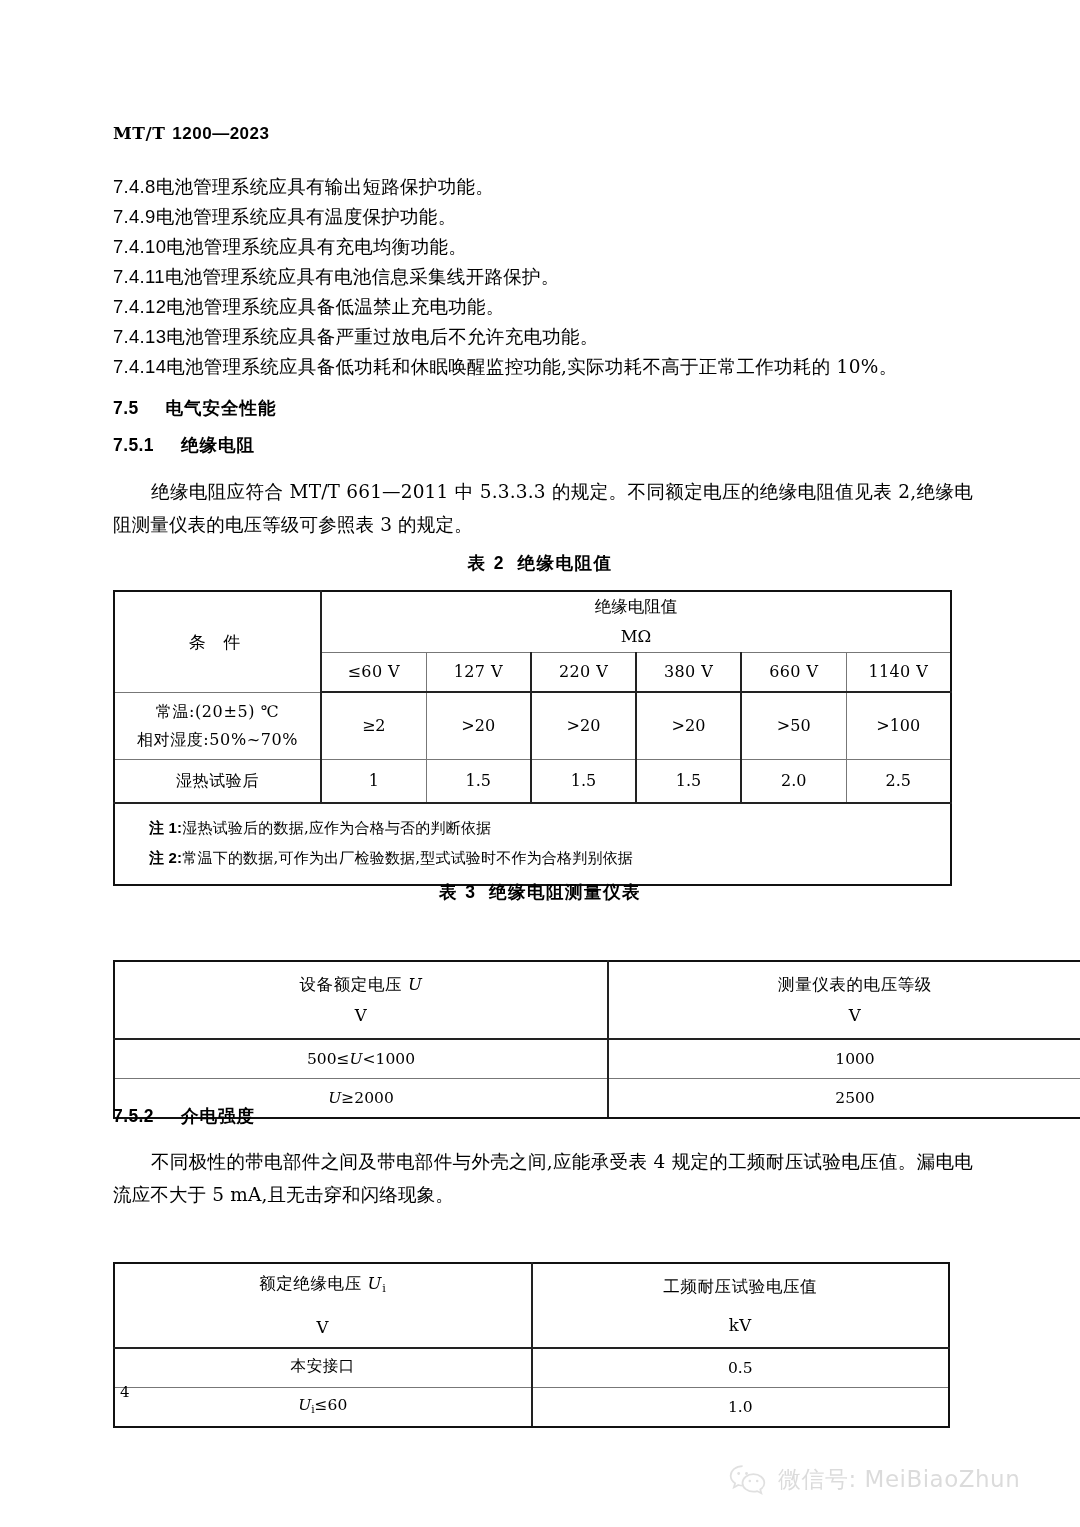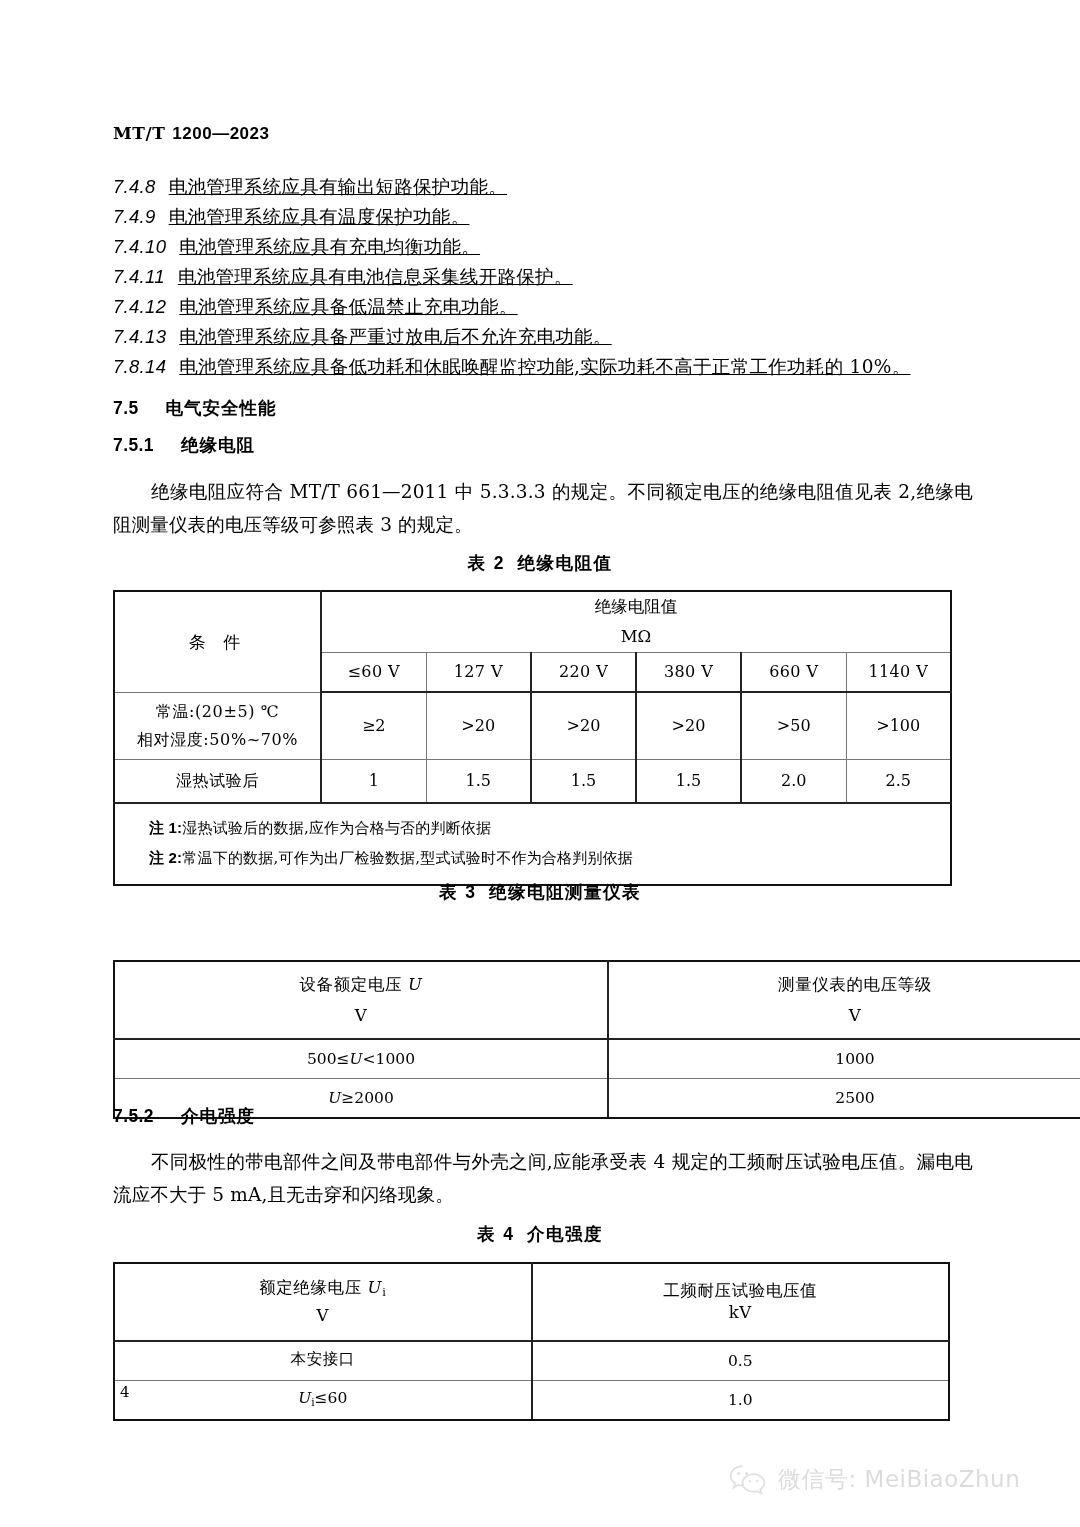--- a/index.html
+++ b/index.html
@@ -51,26 +51,23 @@
   }
   .clause {
     display: block;
     font-size: 18.5px;
     line-height: 30px;
     white-space: nowrap;
   }
   .clause .num {
     font-family: "Liberation Sans", sans-serif;
     letter-spacing: 0.3px;
-    font-style: italic;
   }
   .clause .txt {
-    margin-left: 13px;
     letter-spacing: 0.3px;
-    text-decoration: underline;
   }
 
   
   .heading {
     position: absolute;
     font-family: "Liberation Sans", sans-serif;
     font-weight: bold;
     font-size: 17.5px;
     white-space: nowrap;
   }
@@ -173,21 +170,21 @@
   #table3 .hd { font-size: 16.5px; line-height: 31px; height: 76px; }
   #table3 .val { font-size: 15.5px; }
 
   
   #table4 {
     left: 113px;
     top: 1262px;
     width: 837px;
   }
   #table4 td { height: 38px; }
-  #table4 .hd { font-size: 16.5px; line-height: 22px; height: 76px; }
+  #table4 .hd { font-size: 16.5px; line-height: 39px; height: 76px; }
   #table4 .val { font-size: 15.5px; }
 
   .ital { font-style: italic; font-family: "DejaVu Serif", "Liberation Serif", serif; }
   sub { font-size: 0.68em; vertical-align: -0.28em; }
 
   
   .folio {
     position: absolute;
     left: 120px;
     top: 1383px;
@@ -239,21 +236,21 @@
     <div class="clause">
       <span class="num">7.4.11</span><span class="txt">电池管理系统应具有电池信息采集线开路保护。</span>
     </div>
     <div class="clause">
       <span class="num">7.4.12</span><span class="txt">电池管理系统应具备低温禁止充电功能。</span>
     </div>
     <div class="clause">
       <span class="num">7.4.13</span><span class="txt">电池管理系统应具备严重过放电后不允许充电功能。</span>
     </div>
     <div class="clause">
-      <span class="num">7.8.14</span><span class="txt">电池管理系统应具备低功耗和休眠唤醒监控功能,实际功耗不高于正常工作功耗的 10%。</span>
+      <span class="num">7.4.14</span><span class="txt">电池管理系统应具备低功耗和休眠唤醒监控功能,实际功耗不高于正常工作功耗的 10%。</span>
     </div>
   </div>
 
   <div class="heading" id="h-7-5">
     <span class="hnum">7.5</span><span class="htxt">电气安全性能</span>
   </div>
 
   <div class="heading" id="h-7-5-1">
     <span class="hnum">7.5.1</span><span class="htxt">绝缘电阻</span>
   </div>
@@ -362,23 +359,20 @@
       </tr>
     </tbody>
   </table>
 
   <div class="heading" id="h-7-5-2">
     <span class="hnum">7.5.2</span><span class="htxt">介电强度</span>
   </div>
 
   <div class="para" id="p-752">不同极性的带电部件之间及带电部件与外壳之间,应能承受表 4 规定的工频耐压试验电压值。漏电电流应不大于 5 mA,且无击穿和闪络现象。</div>
 
-  <div class="tcap" id="cap-t4">
-    <span class="cap-label">表 4</span><span class="cap-title">介电强度</span>
-  </div>
 
   <table class="doc" id="table4">
     <colgroup>
       <col style="width:50%">
       <col style="width:50%">
     </colgroup>
     <tbody>
       <tr>
         <td class="hd thick-top thick-left med-right med-bottom cell-cn">
           <div class="vstack">

